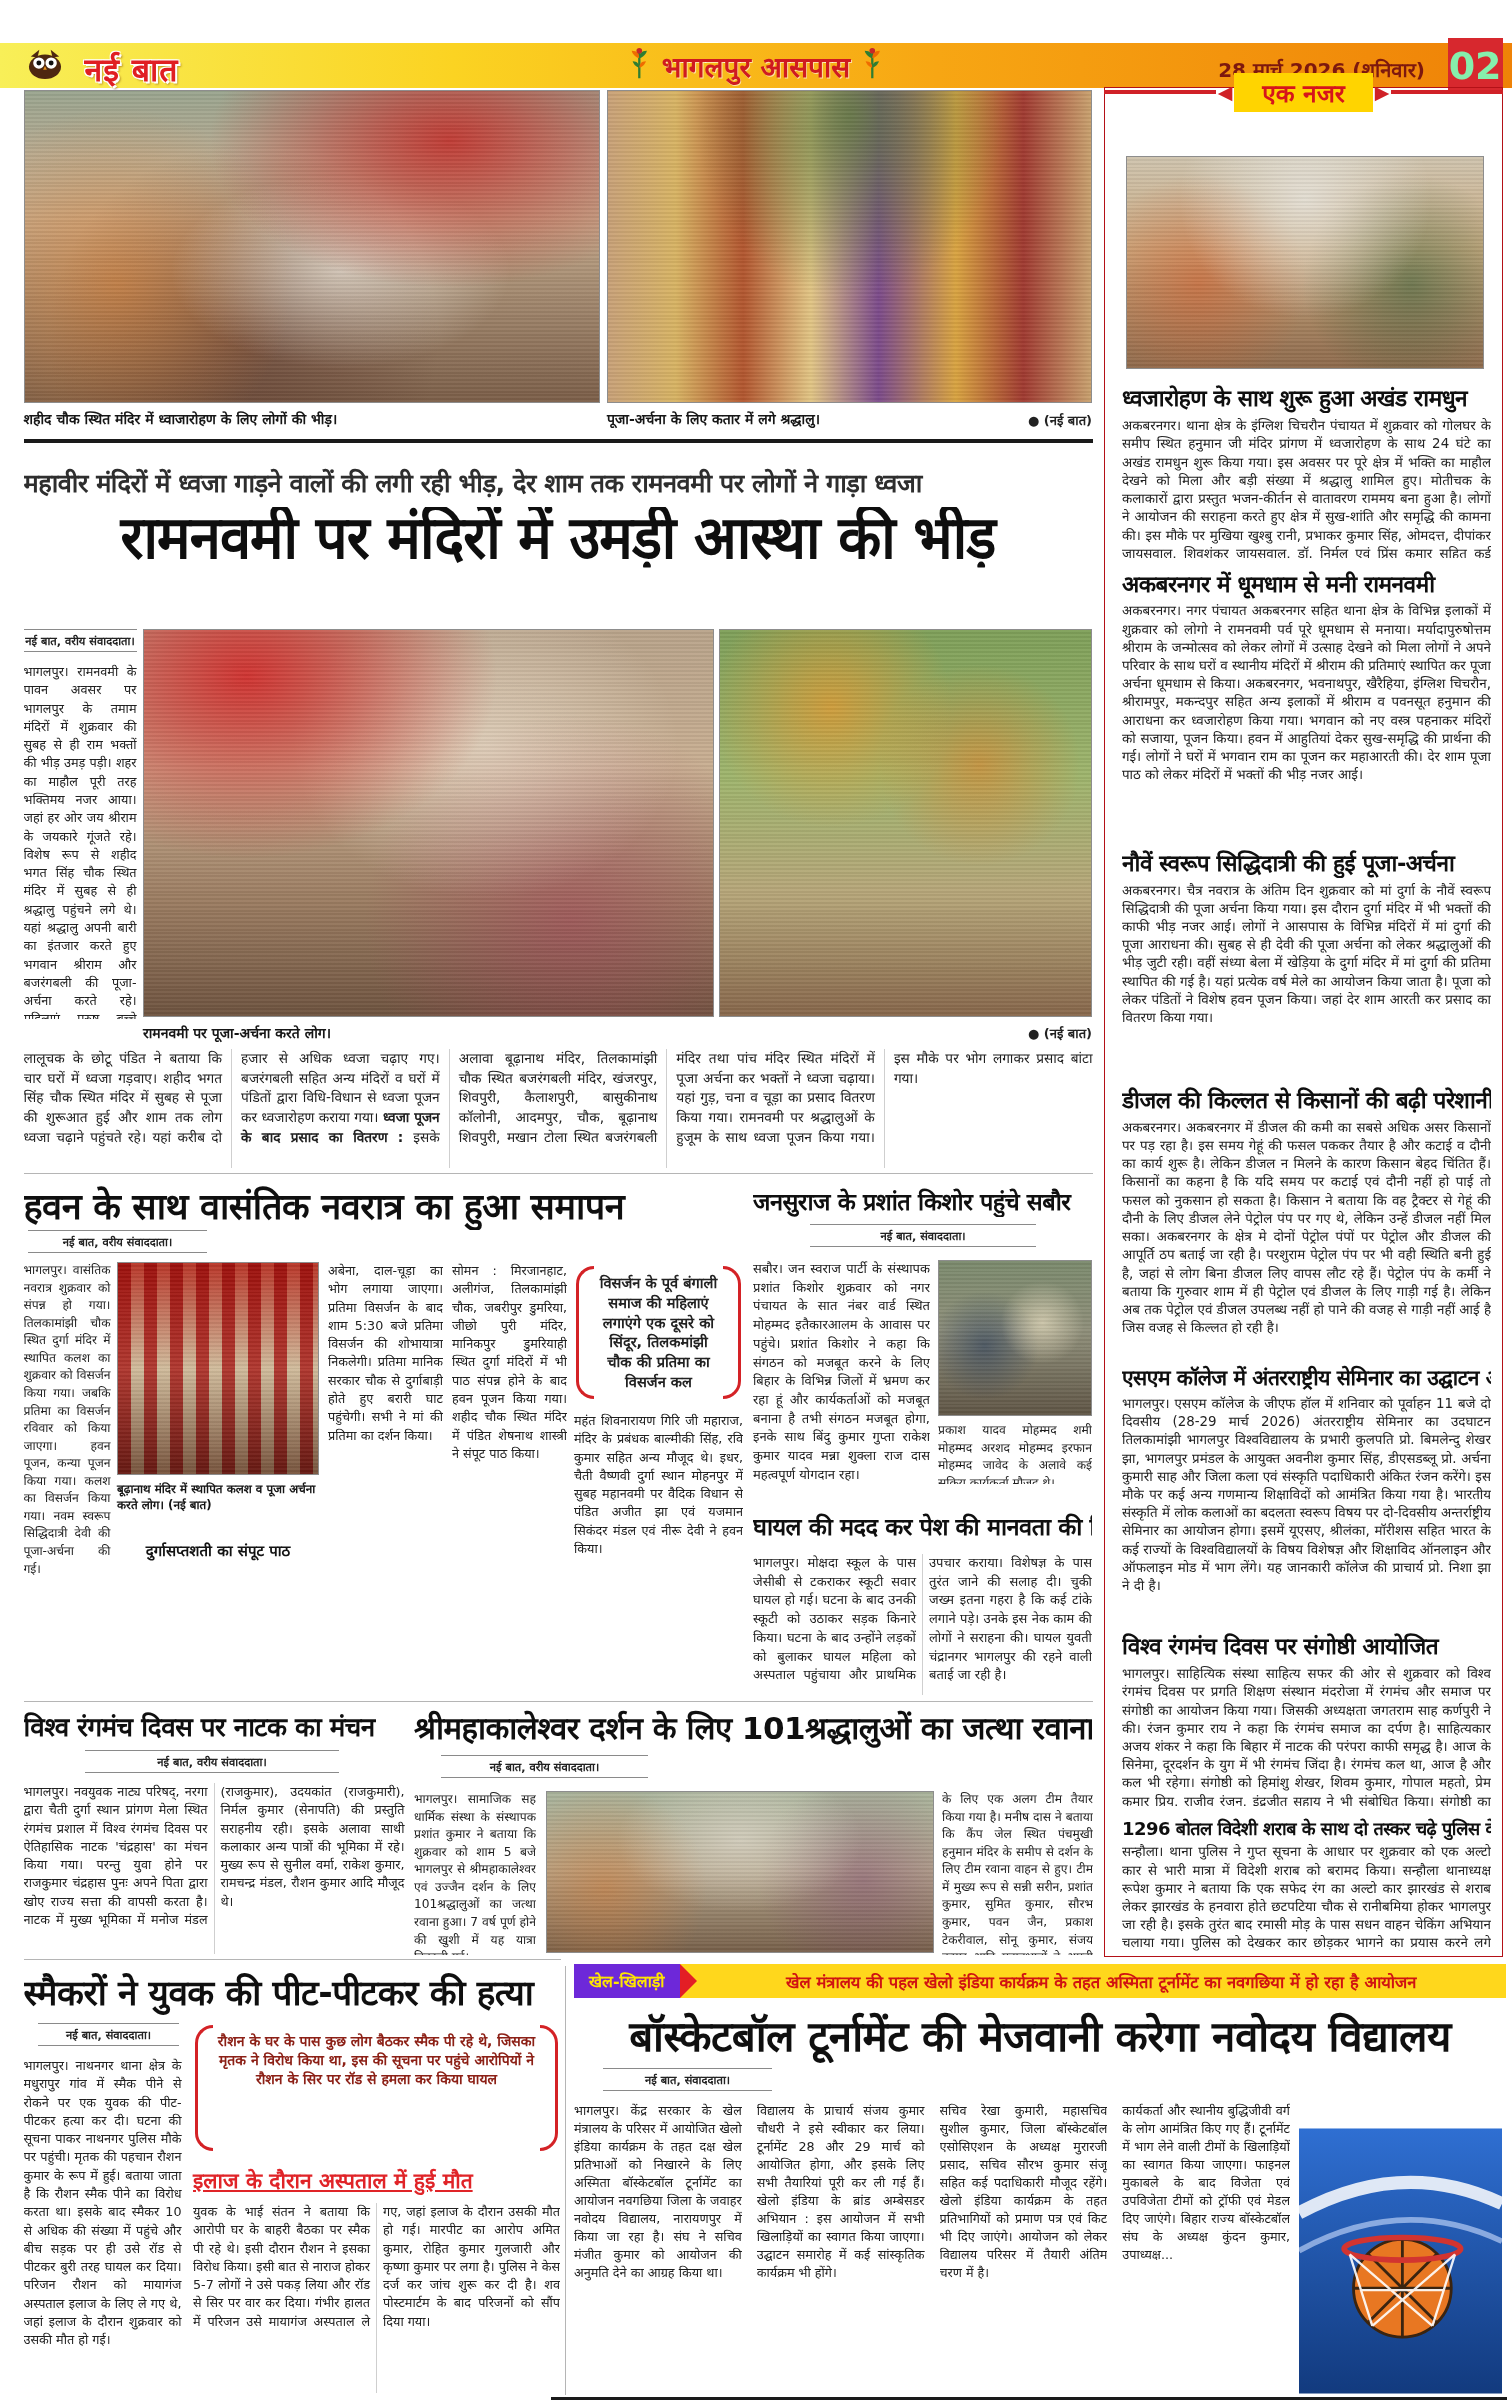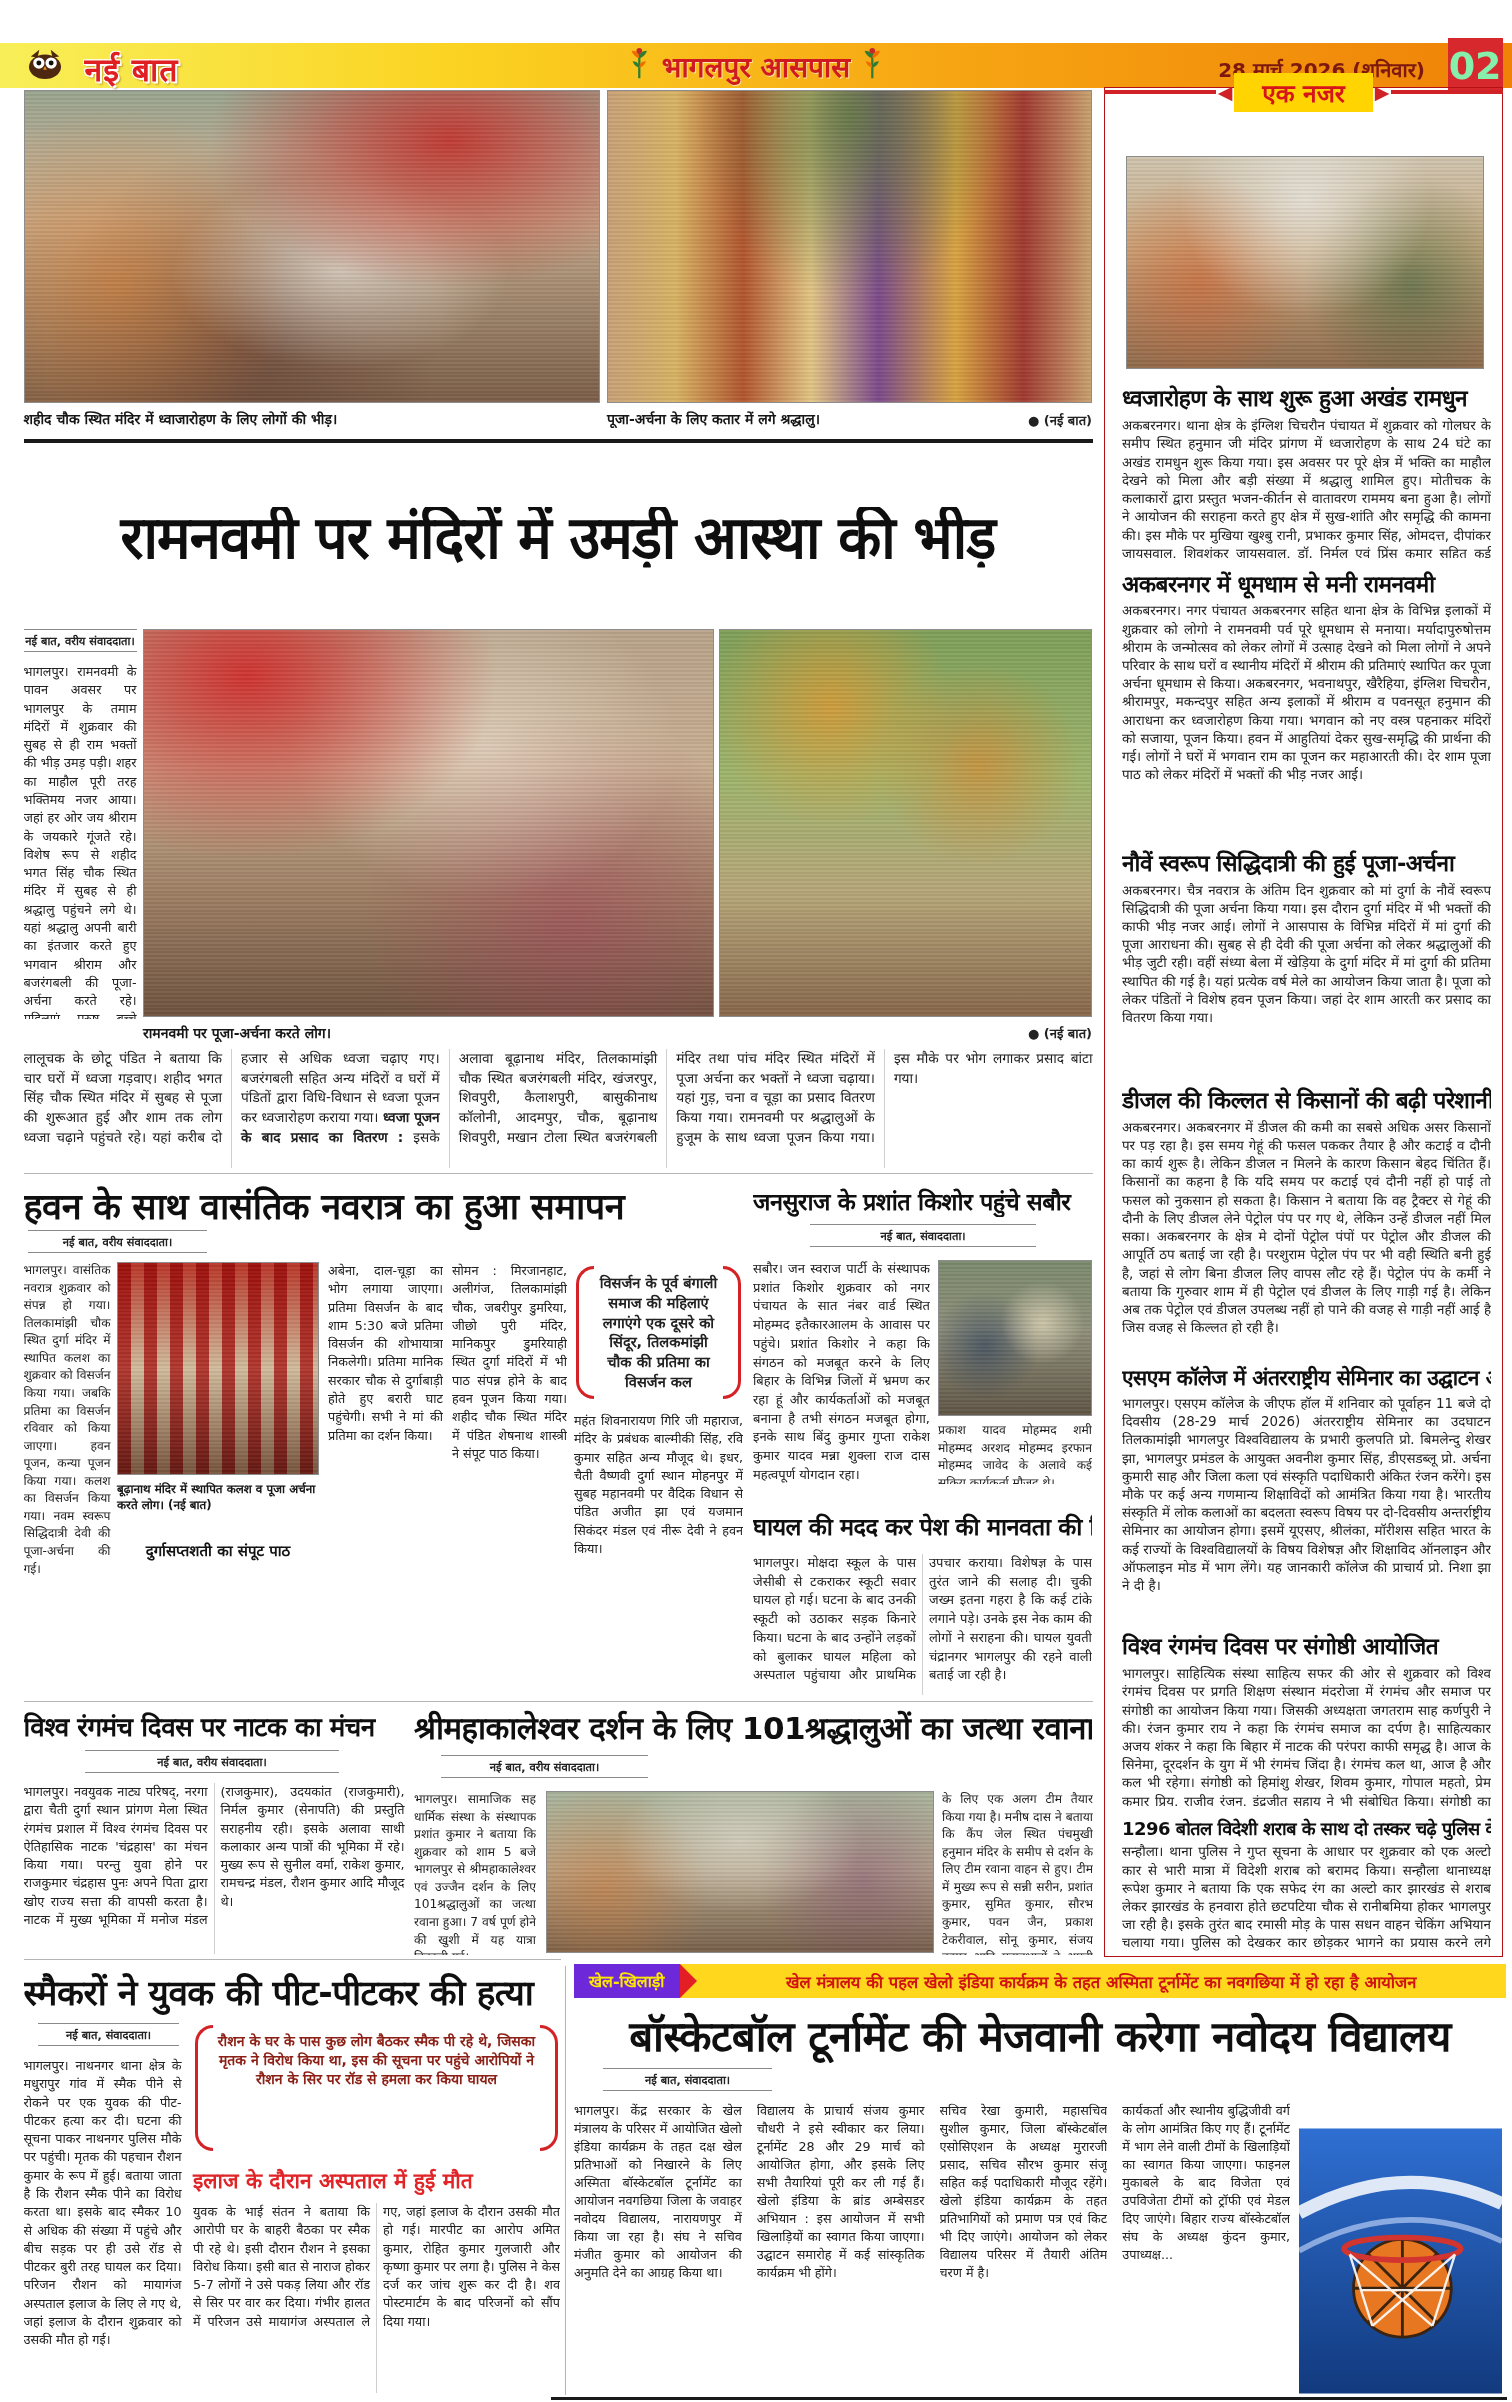--- a/index.html
+++ b/index.html
@@ -74,21 +74,21 @@
     border-top:0.9px solid #8a8a8a; border-bottom:0.9px solid #8a8a8a; padding:2.8px 0; }
   .bodytxt { font-size:13px; line-height:1.44; text-align:justify; color:#202020; overflow:hidden; }
   .rule-h { position:absolute; background:#1a1a1a; }
   .rule-thin { position:absolute; background:#b5b5b5; }
   .bracket { position:absolute; font-weight:bold; text-align:center; padding:11.3px 22.6px;
     font-size:14.6px; line-height:1.35; color:#222; overflow:hidden; }
   .bracket::before,.bracket::after { content:""; position:absolute; top:3.8px; bottom:3.8px; width:15px; border:3.8px solid #d42226; }
   .bracket::before { left:1.9px; border-right:none; border-radius:21px 0 0 21px; }
   .bracket::after { right:1.9px; border-left:none; border-radius:0 21px 21px 0; }
   .red-quote { color:#8c2016; }
-  .subhead-red { font-size:21px; font-weight:bold; color:#e02428; }
+  .subhead-red { font-size:21px; font-weight:bold; color:#e02428;text-decoration:underline; }
   .subhead-c { font-size:15px; font-weight:bold; text-align:center; color:#131313; }
   
   .sidebar { position:absolute; left:1104px; top:87px; width:399px; height:1870px;
     border:1.9px solid #b41117; overflow:hidden; }
   .nz-head { position:absolute; left:1104px; top:73px; width:399px; display:flex; align-items:center; }
   .nz-line { flex:1; height:3.8px; background:#d02127; }
   .nz-chev { color:#d02127; font-size:19px; line-height:1; padding:0 1.9px; }
   .nz-label { background:#ffd400; color:#d6151b; font-weight:bold; font-size:24.5px; padding:2.8px 28px; }
   .sb-h { font-size:22.6px; font-weight:bold; color:#0f0f0f; margin:9.4px 0 3.8px 0; white-space:nowrap; overflow:hidden; letter-spacing:-0.5px; }
   .sb-b { font-size:13.4px; line-height:1.36; text-align:justify; color:#222; overflow:hidden; }
@@ -149,20 +149,21 @@
   <div class="mast-date">28 मार्च 2026 (शनिवार)</div>
   <div class="pagenum">02</div>
 
   <div class="photo p-crowd-a" style="left:23.5px;top:90px;width:576px;height:313px;"></div>
   <div class="photo p-crowd-b" style="left:607px;top:90px;width:485px;height:313px;"></div>
   <div class="cap" style="position:absolute;left:23.5px;top:409px;width:565px;">शहीद चौक स्थित मंदिर में ध्वाजारोहण के लिए लोगों की भीड़।</div>
   <div class="cap" style="position:absolute;left:607px;top:409px;width:377px;">पूजा-अर्चना के लिए कतार में लगे श्रद्धालु।</div>
   <div class="credit" style="position:absolute;left:970px;top:411px;width:122px;">● (नई बात)</div>
   <div class="rule-h" style="left:23.5px;top:439px;width:1069px;height:3.8px;"></div>
 
+  <div class="kicker" style="position:absolute;left:23.5px;top:465px;width:1069px;">महावीर मंदिरों में ध्वजा गाड़ने वालों की लगी रही भीड़, देर शाम तक रामनवमी पर लोगों ने गाड़ा ध्वजा</div>
   <div class="headline-xl" style="position:absolute;left:23.5px;top:507px;width:1069px;">रामनवमी पर मंदिरों में उमड़ी आस्था की भीड़</div>
 
   <div class="byline" style="position:absolute;left:23.5px;top:629px;width:113px;">नई बात, वरीय संवाददाता।</div>
   <div class="bodytxt" style="position:absolute;left:23.5px;top:663px;width:113px;height:356px;font-size:12.7px;">भागलपुर। रामनवमी के पावन अवसर पर भागलपुर के तमाम मंदिरों में शुक्रवार की सुबह से ही राम भक्तों की भीड़ उमड़ पड़ी। शहर का माहौल पूरी तरह भक्तिमय नजर आया। जहां हर ओर जय श्रीराम के जयकारे गूंजते रहे। विशेष रूप से शहीद भगत सिंह चौक स्थित मंदिर में सुबह से ही श्रद्धालु पहुंचने लगे थे। यहां श्रद्धालु अपनी बारी का इंतजार करते हुए भगवान श्रीराम और बजरंगबली की पूजा-अर्चना करते रहे। महिलाएं, पुरुष, बच्चे और बुजुर्ग हर वर्ग के लोग भगवान के दर्शन के लिए पहुंचे। इसके अलावा लोगों ने अपने घरों में भी ध्वजारोहण किया।</div>
 
   <div class="photo p-temple" style="left:143px;top:629px;width:571px;height:388px;"></div>
   <div class="photo p-flags" style="left:719px;top:629px;width:373px;height:388px;"></div>
   <div class="cap" style="position:absolute;left:143px;top:1023px;width:490px;">रामनवमी पर पूजा-अर्चना करते लोग।</div>
   <div class="credit" style="position:absolute;left:970px;top:1024px;width:122px;">● (नई बात)</div>
 

